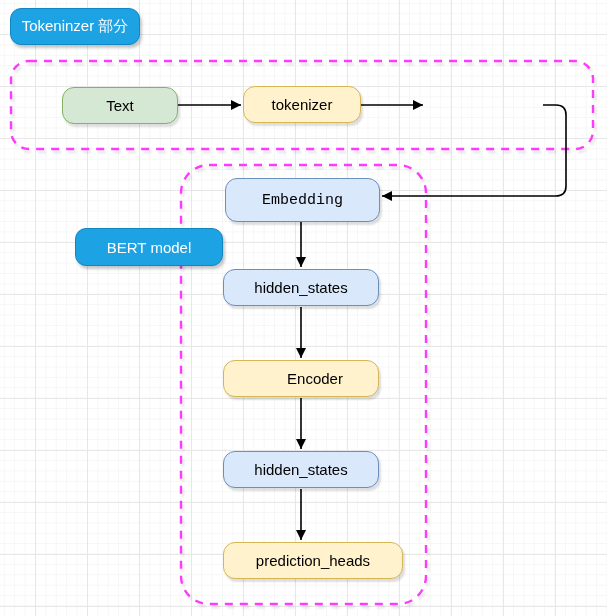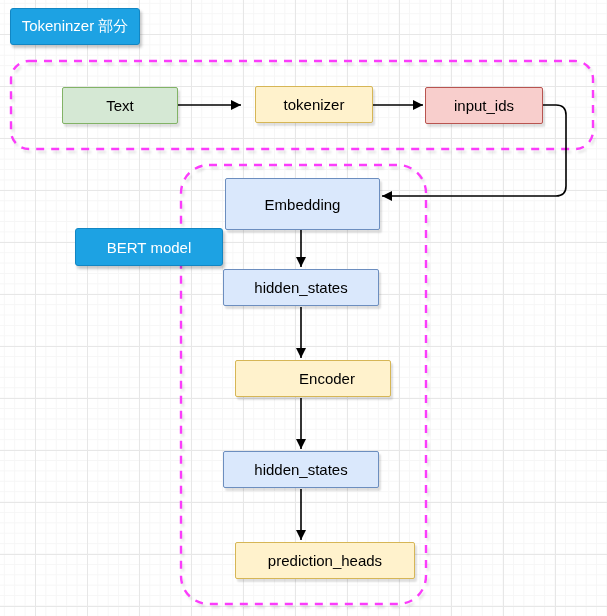--- a/index.html
+++ b/index.html
@@ -40,50 +40,50 @@
     filter: drop-shadow(2px 3px 1px rgba(0,0,0,0.10));
   }
   .node {
     position: absolute;
     box-sizing: border-box;
     display: flex;
     align-items: center;
     justify-content: center;
     font-size: 15px;
     color: #000000;
-    border-radius: 2px;
+    border-radius: 12px;
     border: 1.5px solid;
     box-shadow: 2px 3px 2px rgba(0,0,0,0.13);
     white-space: nowrap;
   }
   .node-green  { background: #d5e8d4; border-color: #82b366; }
-  .node-yellow { background: #fff2cc; border-color: #d6b656; margin-left: 12px; }
+  .node-yellow { background: #fff2cc; border-color: #d6b656; }
   .node-red    { background: #f8cecc; border-color: #b85450; }
   .node-blue   { background: #dae8fc; border-color: #6c8ebf; }
   .section-label {
     position: absolute;
     box-sizing: border-box;
     display: flex;
     align-items: center;
     justify-content: center;
     font-size: 15px;
     color: #ffffff;
     background: #1da2e3;
     border: 1px solid #1286c3;
-    border-radius: 3px;
+    border-radius: 11px;
     box-shadow: 2px 3px 3px rgba(0,0,0,0.22);
     white-space: nowrap;
   }
   
   #label-tokenizer-section { left: 10px;  top: 8px;   width: 130px; height: 37px; }
   #label-bert-model        { left: 75px;  top: 228px; width: 148px; height: 38px; }
   #node-text               { left: 62px;  top: 87px;  width: 116px; height: 37px; }
   #node-tokenizer          { left: 243px; top: 86px;  width: 118px; height: 37px; }
   #node-input-ids          { left: 425px; top: 87px;  width: 118px; height: 37px; }
-  #node-embedding          { left: 225px; top: 178px; width: 155px; height: 52px; }
+  #node-embedding          { left: 225px; top: 178px; width: 155px; height: 44px; font-family: Liberation Mono, monospace; }
   #node-hidden-states-1    { left: 223px; top: 269px; width: 156px; height: 37px; }
   #node-encoder            { left: 223px; top: 360px; width: 156px; height: 37px; padding-left: 28px; }
   #node-hidden-states-2    { left: 223px; top: 451px; width: 156px; height: 37px; }
   #node-prediction-heads   { left: 223px; top: 542px; width: 180px; height: 37px; }
 </style>
 </head>
 <body>
 
 <div class="canvas">
 
@@ -112,23 +112,20 @@
   <div class="section-label" id="label-bert-model">
     <span>BERT model</span>
   </div>
 
   <div class="node node-green" id="node-text">
     <span>Text</span>
   </div>
   <div class="node node-yellow" id="node-tokenizer">
     <span>tokenizer</span>
   </div>
-  <div class="node node-red" id="node-input-ids">
-    <span>input_ids</span>
-  </div>
   <div class="node node-blue" id="node-embedding">
     <span>Embedding</span>
   </div>
   <div class="node node-blue" id="node-hidden-states-1">
     <span>hidden_states</span>
   </div>
   <div class="node node-yellow" id="node-encoder">
     <span>Encoder</span>
   </div>
   <div class="node node-blue" id="node-hidden-states-2">

